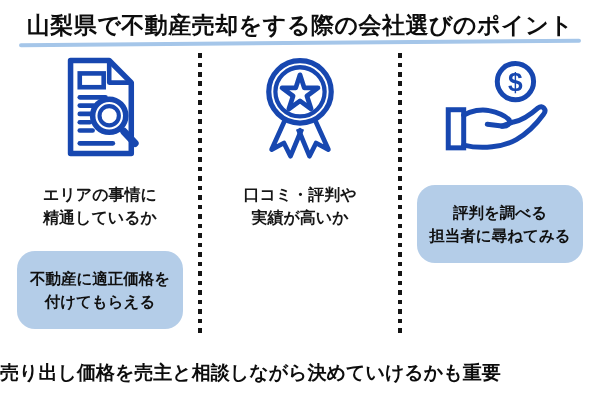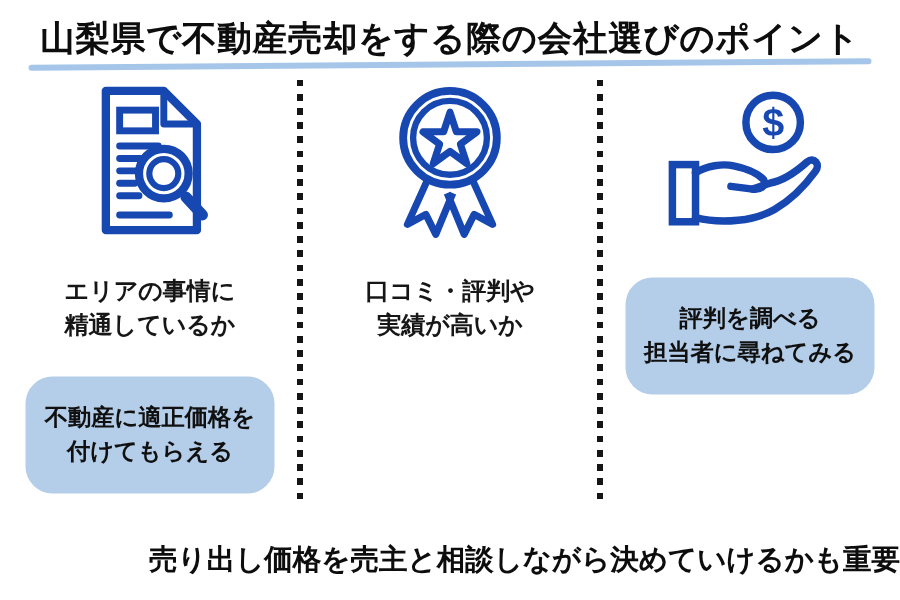--- a/index.html
+++ b/index.html
@@ -36,21 +36,21 @@
   .pill{
     margin-top:22px;width:158px;min-height:62px;padding:8px 4px;
     background:#b4cde8;border-radius:18px;
     display:flex;align-items:center;justify-content:center;
     font-size:15.5px;font-weight:bold;text-align:center;line-height:1.5;
     white-space:pre-line;color:#101010;
   }
 
   
   .footer{
-    margin-top:24px;text-align:right;font-size:19px;font-weight:bold;
+    margin-top:24px;text-align:left;font-size:19px;font-weight:bold;
     letter-spacing:0;color:#0d0d0d;
   }
 
   svg{display:block;}
 </style>
 </head>
 <body>
 
 <div class="page">
 

